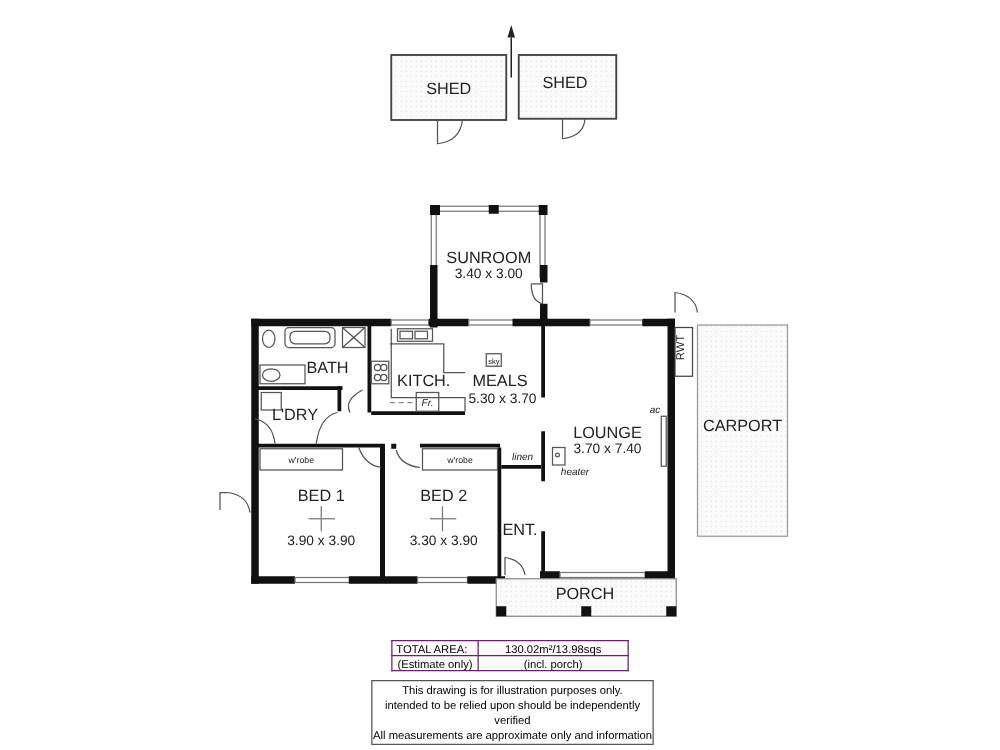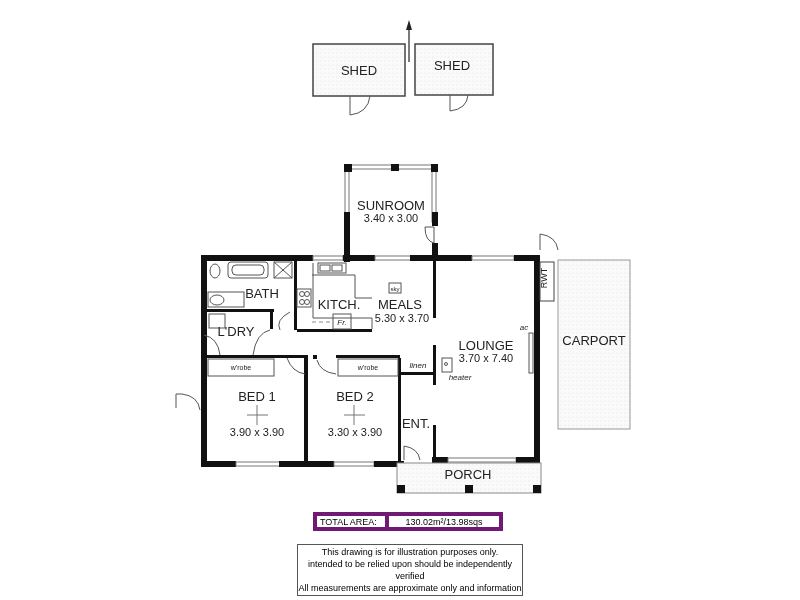--- a/index.html
+++ b/index.html
@@ -6,21 +6,21 @@
   body{width:800px;height:600px;overflow:hidden;position:relative;font-family:"Liberation Sans",sans-serif;}
   svg{position:absolute;left:0;top:0;}
   .lbl{font-family:"Liberation Sans",sans-serif;fill:#222;}
   .big{font-size:13px;}
   .dim{font-size:11px;}
   .small{font-size:8px;font-style:italic;}
   .wall{fill:#111;}
   .thin{stroke:#555;stroke-width:1;fill:none;}
   .win{stroke:#777;stroke-width:1;fill:#fff;}
   table.area{position:absolute;left:313px;top:512px;width:190px;border-collapse:collapse;font-size:9px;}
-  table.area td{border:4px solid #701a75;padding:0 3px;height:11px;text-align:center;}
+  table.area td{border:1px solid #701a75;padding:0 3px;height:11px;text-align:center;}
   .disc{position:absolute;left:297px;top:544px;width:224px;border:1px solid #555;font-size:9px;text-align:center;line-height:12px;padding:1px 0;}
 </style>
 </head>
 <body>
 
 <svg width="800" height="600" viewBox="0 0 800 600">
   <defs>
     <pattern id="dots" width="4" height="4" patternUnits="userSpaceOnUse">
       <rect width="4" height="4" fill="#fafafa"></rect>
       <circle cx="1" cy="1" r="0.5" fill="#ddd"></circle>
@@ -217,20 +217,24 @@
     <text x="594" y="345" text-anchor="middle" class="lbl big">CARPORT</text>
   </g>
 </svg>
 
 <table class="area">
   <tbody>
       <tr>
     <td style="text-align:left;width:62px">TOTAL AREA:</td>
     <td>130.02m²/13.98sqs</td>
   </tr>
+  <tr>
+    <td>(Estimate only)</td>
+    <td>(incl. porch)</td>
+  </tr>
 </tbody>
   </table>
 
 <div class="disc">
   <div>This drawing is for illustration purposes only.</div>
   <div>intended to be relied upon should be independently verified</div>
   <div>All measurements are approximate only and information</div>
 </div>
 
 </body></html>

